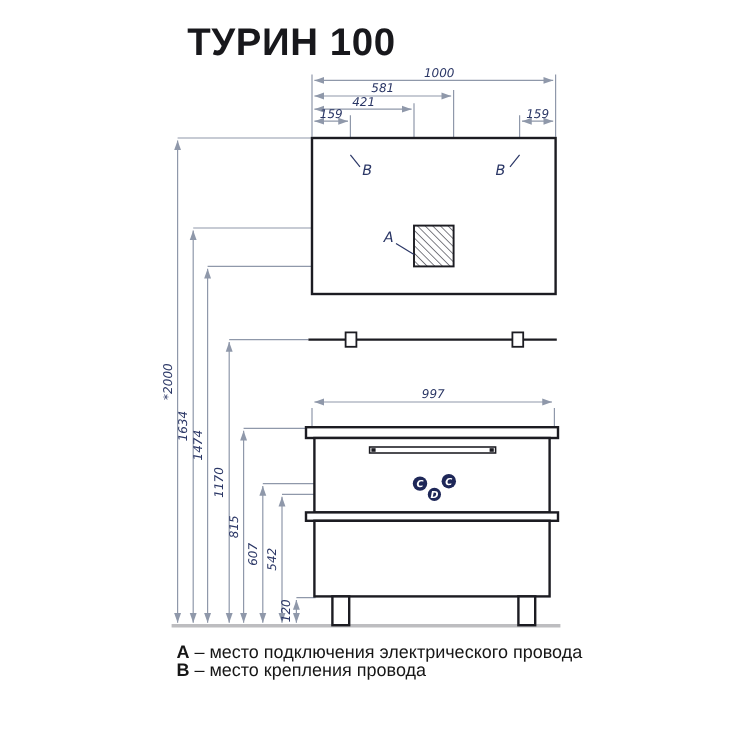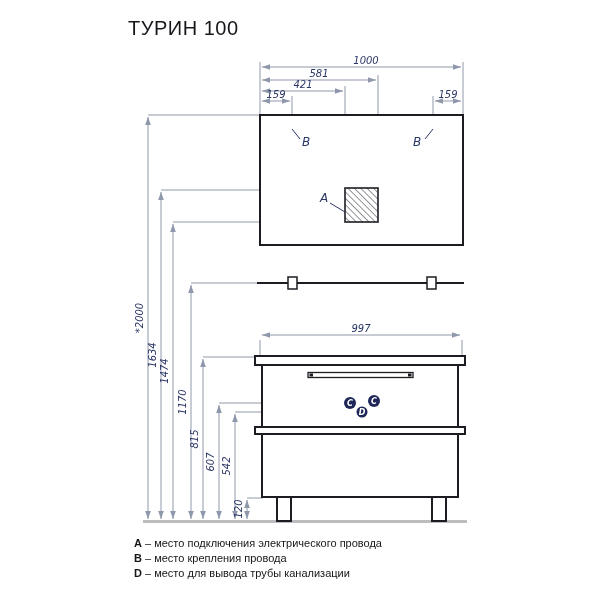--- a/index.html
+++ b/index.html
@@ -1,26 +1,26 @@
 <!DOCTYPE html>
 <html><head>
 <meta charset="utf-8">
 <style>
   html,body{margin:0;padding:0;}
   body{
     width:608px;height:608px;position:relative;background:#ffffff;
     font-family:"Liberation Sans", sans-serif;overflow:hidden;
   }
   .title{
-    position:absolute;left:128px;top:17px;
-    font-size:20px;font-weight:400;letter-spacing:.5px;color:#18181c;
+    position:absolute;left:156px;top:17px;
+    font-size:32px;font-weight:700;letter-spacing:.5px;color:#18181c;
   }
   .legend{
-    position:absolute;left:134px;top:536px;
-    font-size:11px;line-height:15px;color:#161616;
+    position:absolute;left:147px;top:536px;
+    font-size:15px;line-height:15px;color:#161616;
   }
   .legend .row b{font-weight:bold;}
   svg{position:absolute;left:0;top:0;}
   svg text{font-family:"DejaVu Sans", sans-serif;}
   .dimtxt{font-size:10px;font-style:italic;fill:#2b3766;}
   .marktxt{font-size:12px;font-style:italic;fill:#2b3766;}
   .badgetxt{font-size:8px;font-style:italic;font-weight:bold;fill:#ffffff;}
   .dim{stroke:#8f98aa;stroke-width:1;fill:none;}
   .lead{stroke:#2b3766;stroke-width:1;fill:none;}
   .outline{stroke:#1c1c22;fill:#ffffff;}
@@ -133,14 +133,13 @@
     <circle cx="362" cy="412" r="5.5" fill="#1e2758"></circle>
     <text class="badgetxt" text-anchor="middle" x="350" y="406">C</text>
     <text class="badgetxt" text-anchor="middle" x="374" y="404">C</text>
     <text class="badgetxt" text-anchor="middle" x="362" y="415">D</text>
   </g>
 </svg>
 
 <div class="legend">
   <div class="row"><b>A</b> <span>– место подключения электрического провода</span></div>
   <div class="row"><b>B</b> <span>– место крепления провода</span></div>
-  <div class="row"><b>D</b> <span>– место для вывода трубы канализации</span></div>
 </div>
 
 </body></html>

